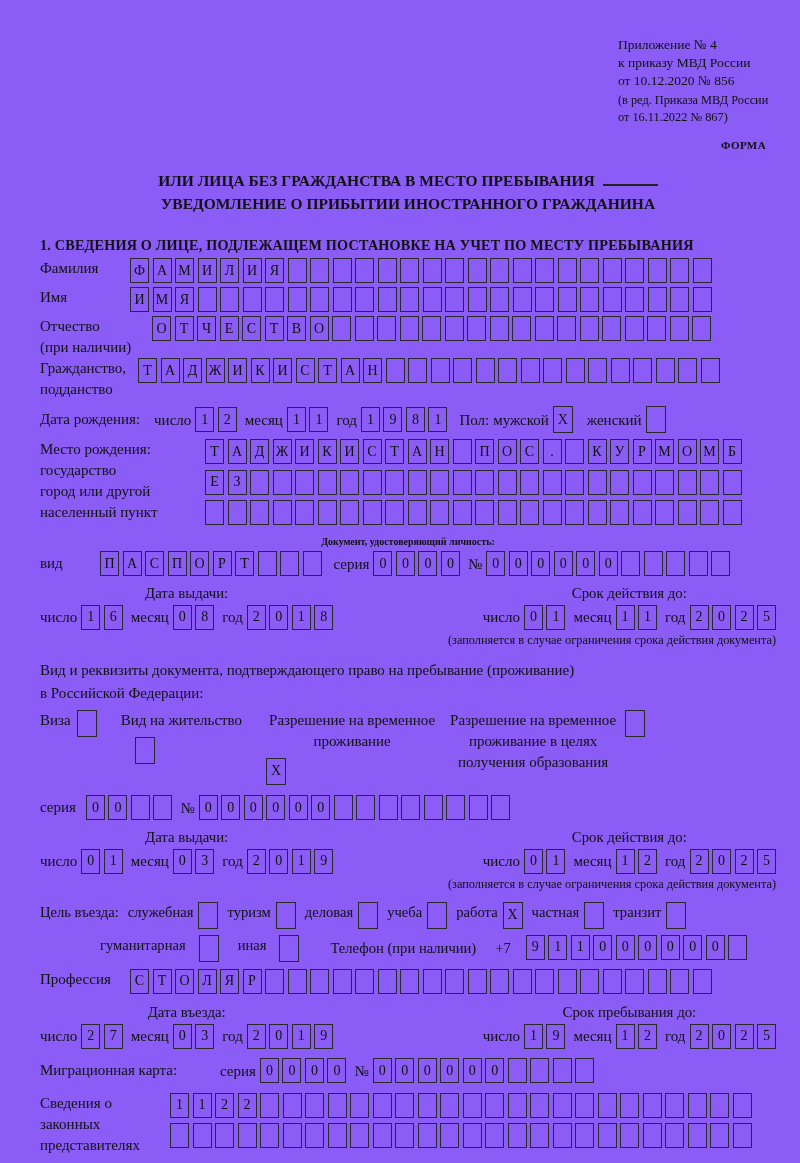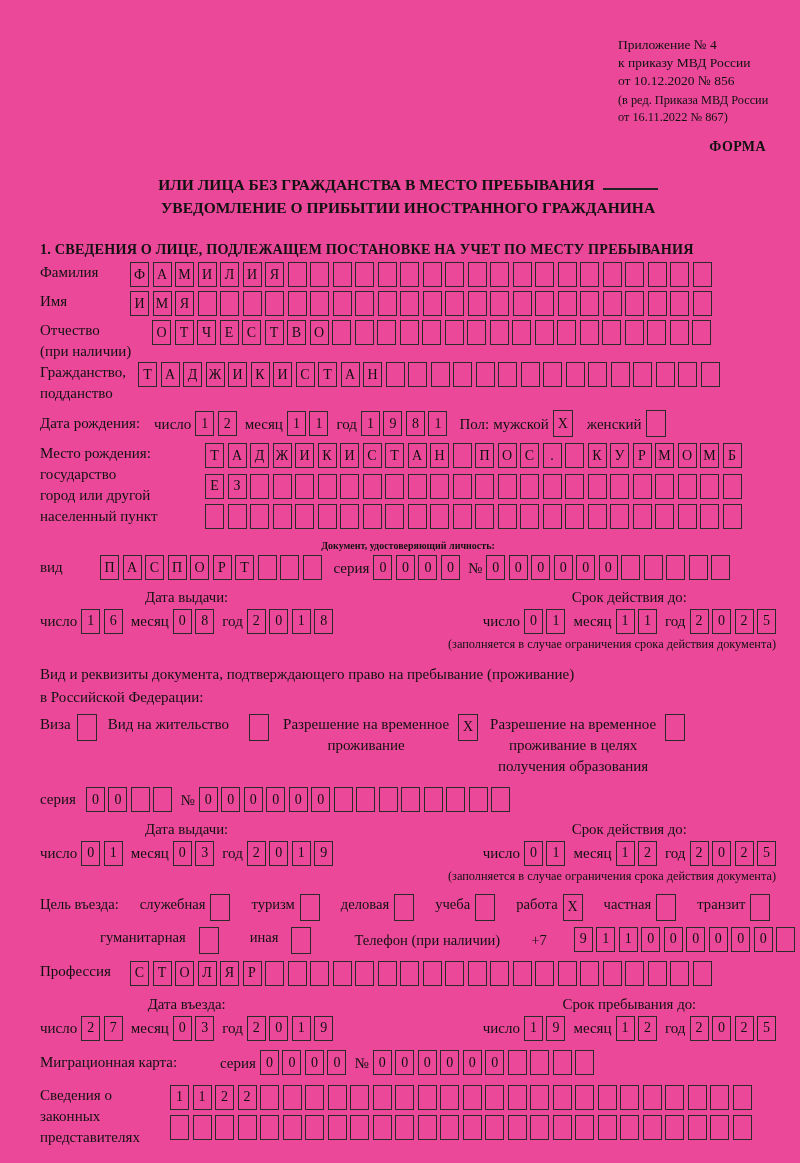--- a/index.html
+++ b/index.html
@@ -1,25 +1,25 @@
 <!DOCTYPE html>
 <html><head>
 <meta charset="utf-8">
 <style>
   html,body{margin:0;padding:0;background:#ffffff;}
   .page{
-    width:800px;height:1163px;box-sizing:border-box;background:#ec4899;
+    width:800px;height:1163px;box-sizing:border-box;background:#8b5cf6;
     padding:36px 24px 0 40px;position:relative;overflow:hidden;
     font-family:"Liberation Serif","DejaVu Serif",serif;color:#111;
   }
   
   .appendix{margin-left:578px;font-size:13.5px;line-height:1.32;}
   .appendix .amend{font-size:12.3px;}
   .appendix .amend.first{margin-top:3px;}
-  .forma{margin-top:14px;padding-right:10px;text-align:right;font-weight:bold;font-size:14px;letter-spacing:.4px;}
+  .forma{margin-top:14px;padding-right:10px;text-align:right;font-weight:bold;font-size:11px;letter-spacing:.4px;}
   .title{margin-top:18px;text-align:center;font-weight:bold;font-size:15.5px;line-height:1.5;}
   .blank-line{display:inline-block;width:55px;border-bottom:2px solid #222;margin-left:8px;vertical-align:baseline;}
   .sec-heading{margin-top:22px;font-weight:bold;font-size:14.2px;letter-spacing:.2px;}
 
   
   .frow{display:flex;align-items:flex-start;white-space:nowrap;font-size:15px;margin-top:4px;}
   .lbl{flex-shrink:0;line-height:21px;}
   .w90{width:90px;} .w112{width:112px;} .w98{width:98px;} .w60{width:60px;}
   .mlbl{flex-shrink:0;line-height:26px;margin:0 4px 0 8px;}
   .cells{display:inline-flex;gap:3.5px;flex-shrink:0;}
@@ -44,23 +44,23 @@
   .dg-fields .dlbl{margin:0 4px 0 8px;}
   .dg-fields .dlbl.first{margin-left:0;}
   .note{font-size:12.3px;text-align:right;margin-top:3px;}
   .intro{font-size:15px;margin-top:11px;line-height:22px;}
   .intro2{font-size:15px;margin-top:4px;}
 
   .opts{display:flex;gap:9px;align-items:flex-start;margin-top:8px;font-size:15px;}
   .opt{display:flex;gap:6px;align-items:flex-start;}
   .opt .opt-label{line-height:21px;}
   .opt .center{width:172px;text-align:center;white-space:normal;}
-  .opt.pad{margin-left:2px;}
-
-  .purpose-row{display:flex;gap:21px;align-items:flex-start;white-space:nowrap;font-size:14.6px;margin-top:10px;}
+  .opt.pad{margin-left:15px;flex-direction:column;}
+
+  .purpose-row{display:flex;gap:9px;align-items:flex-start;white-space:nowrap;font-size:14.6px;margin-top:10px;}
   .purpose-row .opt{gap:5px;}
   .purpose2{margin-left:60px;margin-top:6px;}
   .phone-lbl{margin-left:22px;}
   .prefix{margin:0 6px 0 10px;line-height:26px;}
 </style>
 </head>
 <body>
 
 <div class="page">
 

